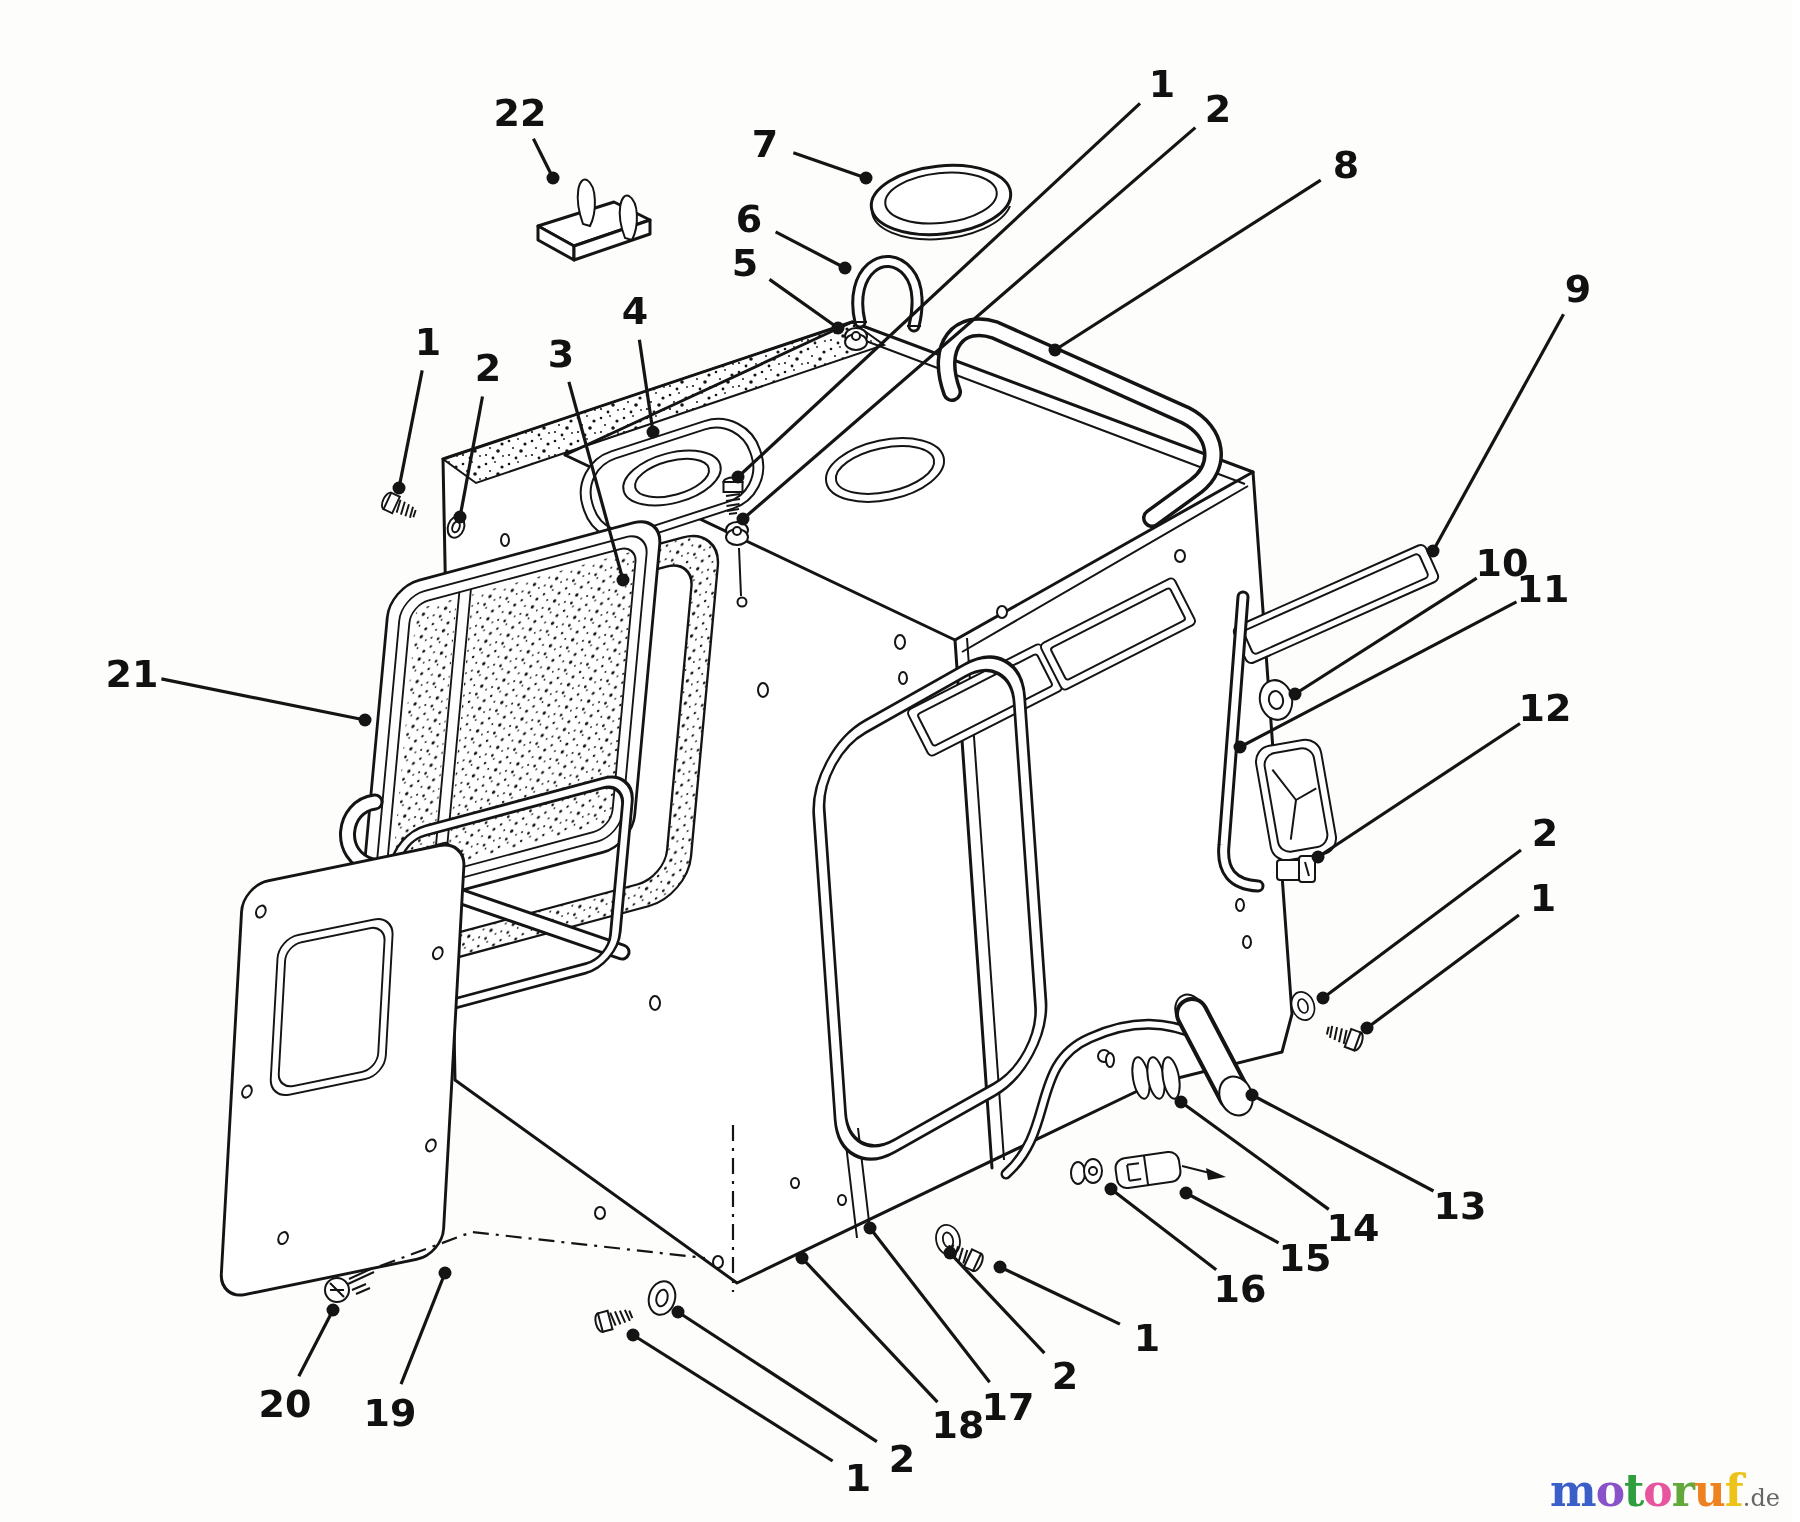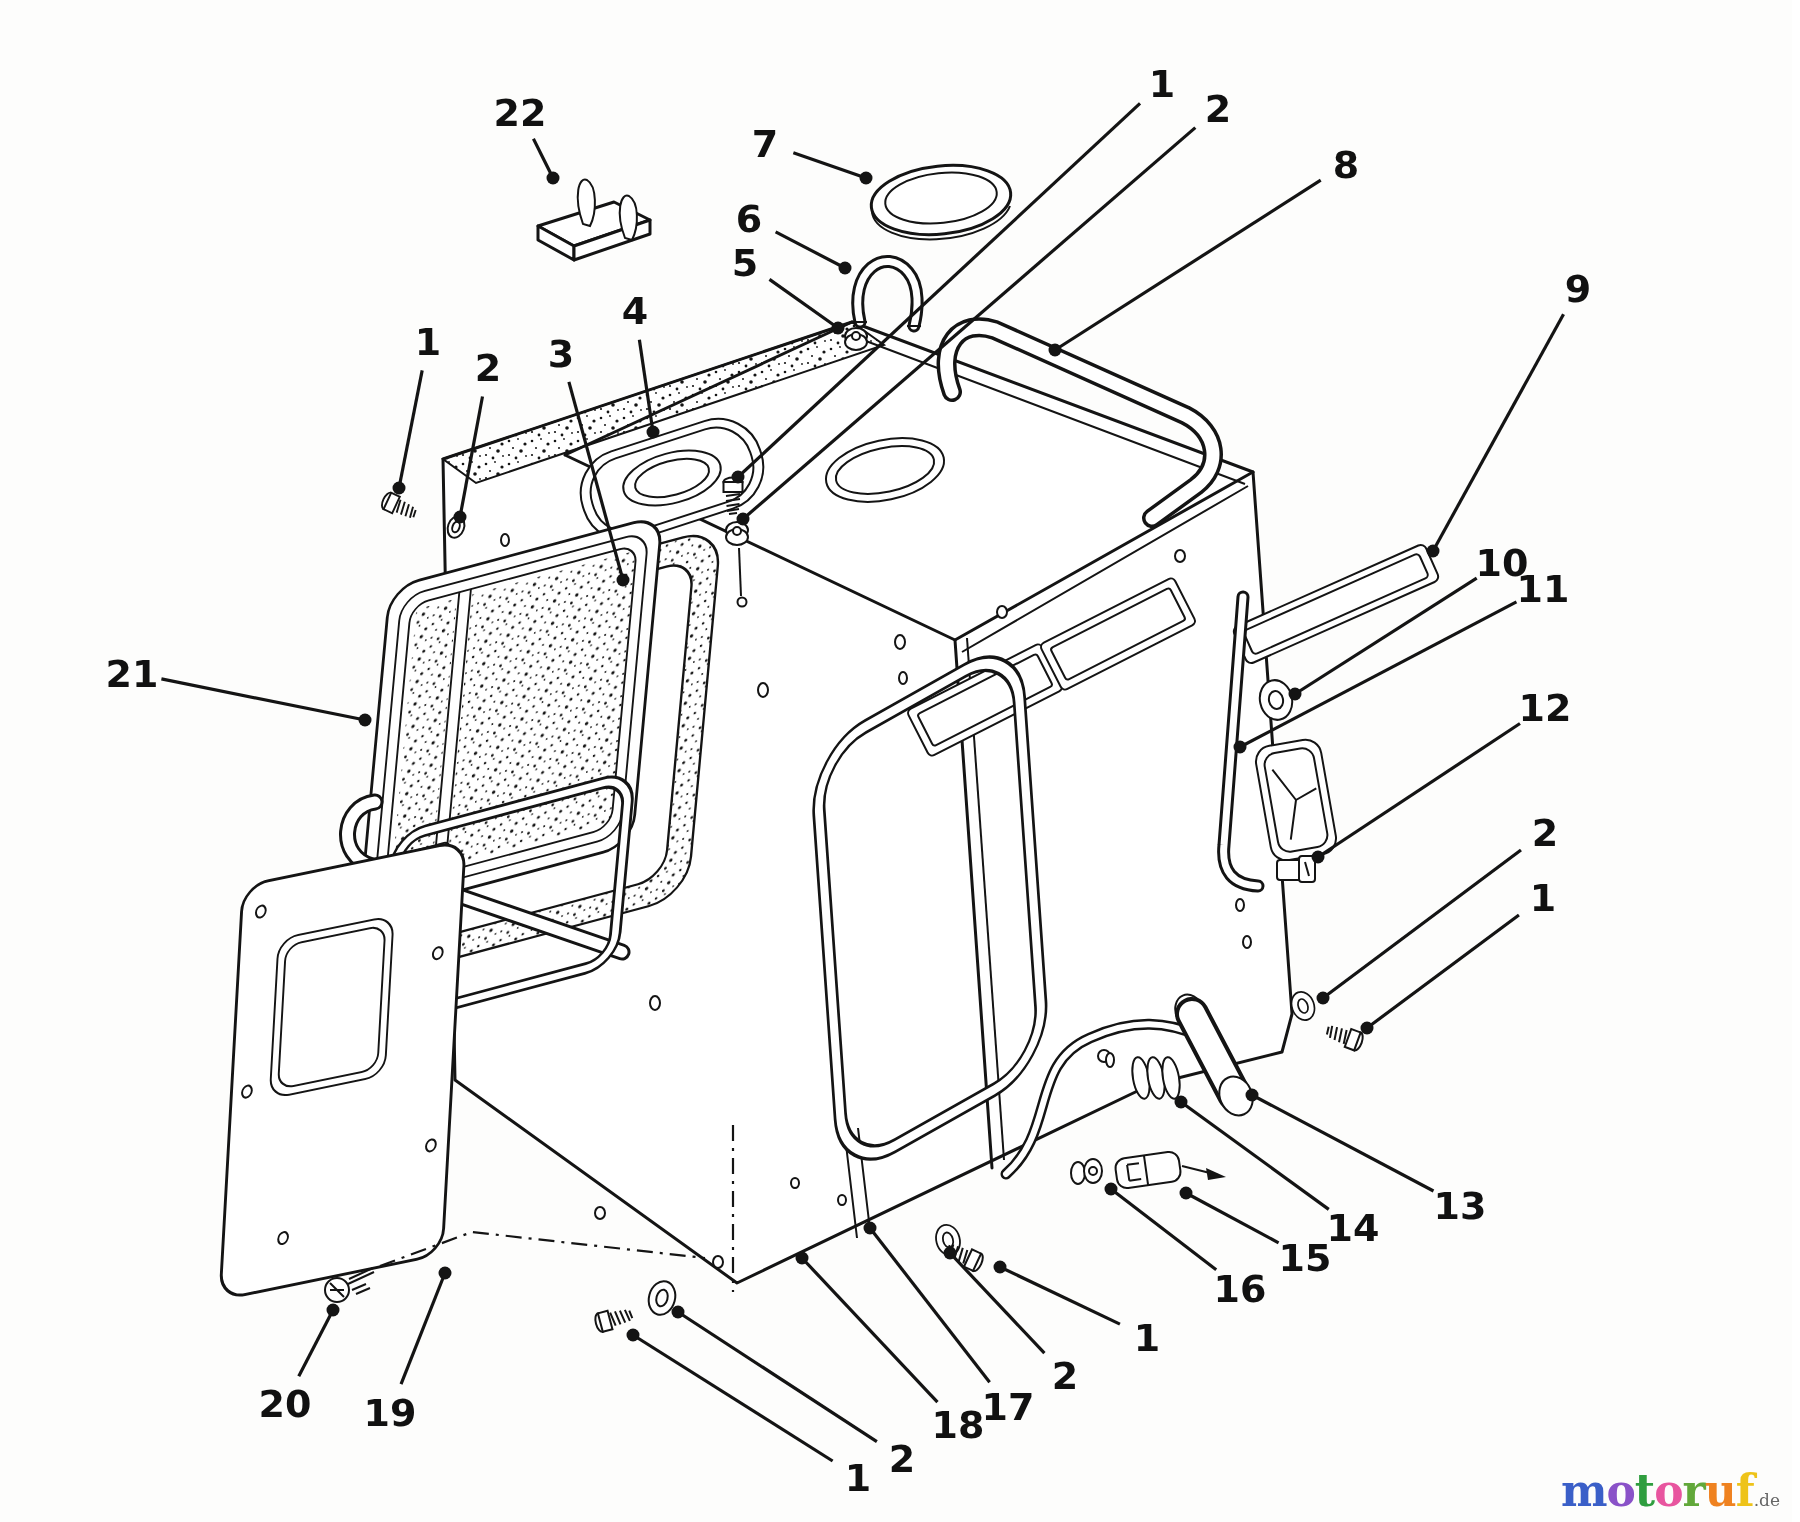--- a/index.html
+++ b/index.html
@@ -9,21 +9,21 @@
   .ln{stroke:#141414;fill:none;stroke-width:3;stroke-linejoin:round;stroke-linecap:round;}
   .ln2{stroke:#141414;fill:none;stroke-width:2;stroke-linejoin:round;}
   .fw{fill:#ffffff;stroke:#141414;stroke-width:3;stroke-linejoin:round;}
   .fw2{fill:#ffffff;stroke:#141414;stroke-width:2;}
   .tube-o{stroke:#141414;fill:none;stroke-linecap:round;}
   .tube-i{stroke:#ffffff;fill:none;stroke-linecap:round;}
   .dashdot{stroke:#141414;stroke-width:2.2;fill:none;stroke-dasharray:16 7 3 7;}
   .callout-text{font-family:"DejaVu Sans",sans-serif;font-weight:700;font-size:38px;fill:#111;}
   .watermark{position:absolute;right:12px;bottom:6px;
              font-family:"DejaVu Serif",serif;font-weight:700;font-size:44px;letter-spacing:-1px;}
-  .watermark .suffix{font-size:17px;font-weight:400;letter-spacing:0;}
+  .watermark .suffix{font-size:24px;font-weight:400;letter-spacing:0;}
 </style>
 </head>
 <body>
 
 <div class="stage">
 <svg width="1800" height="1522" viewBox="0 0 1800 1522">
   <defs>
     <pattern id="speck" width="23" height="23" patternUnits="userSpaceOnUse">
       <g fill="#141414">
         <circle cx="3" cy="4" r="1.3"></circle>

